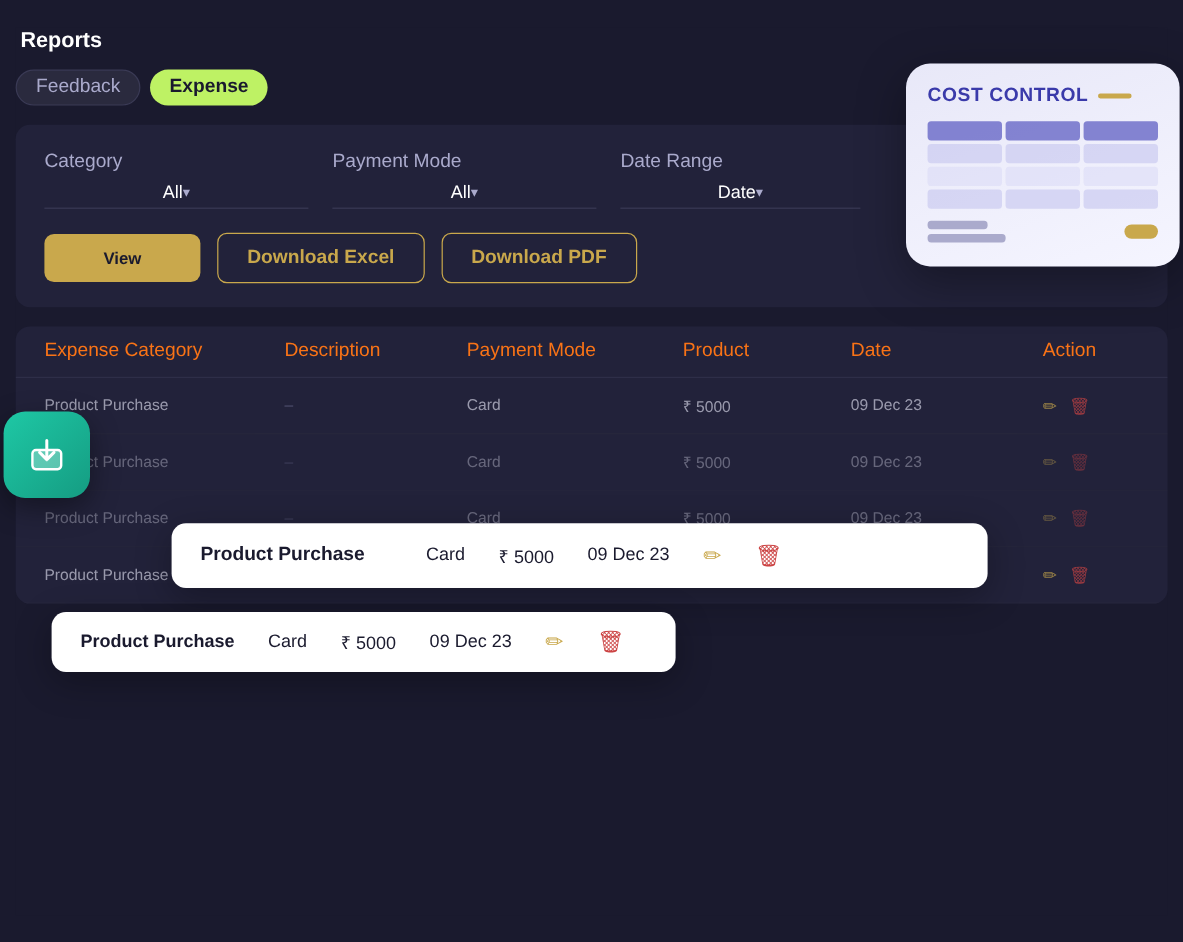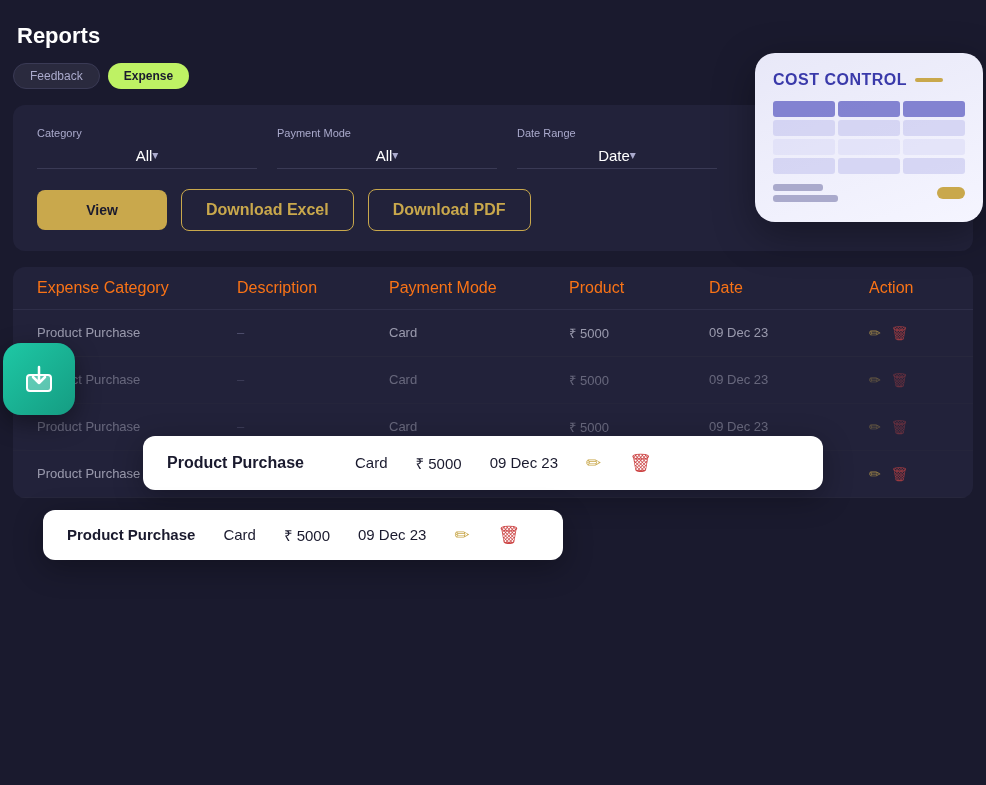--- a/index.html
+++ b/index.html
@@ -14,34 +14,34 @@
       justify-content: center;
     }
     .main-container {
       width: 960px;
       height: 740px;
       position: relative;
       background: #1a1a2e;
     }
     .page-title {
       color: #ffffff;
-      font-size: 22px;
+      font-size: 18px;
       font-weight: 600;
       margin-bottom: 14px;
       margin-left: 4px;
     }
     .tabs-row {
       display: flex;
       gap: 8px;
       margin-bottom: 16px;
     }
     .tab {
       padding: 5px 16px;
       border-radius: 16px;
-      font-size: 12px;
+      font-size: 16px;
       cursor: pointer;
       border: none;
     }
     .tab-feedback {
       background: #2a2a3e;
       color: #aaaacc;
       border: 1px solid #3a3a55;
     }
     .tab-expense {
       background: #bef264;
@@ -63,21 +63,21 @@
       display: flex;
       flex-direction: column;
       gap: 4px;
       min-width: 220px;
     }
     .filter-group.date-group {
       min-width: 200px;
     }
     .filter-label {
       color: #aaaacc;
-      font-size: 11px;
+      font-size: 16px;
     }
     .filter-select {
       display: flex;
       align-items: center;
       justify-content: center;
       background: transparent;
       border: none;
       border-bottom: 1px solid #3a3a55;
       color: #ffffff;
       font-size: 15px;

